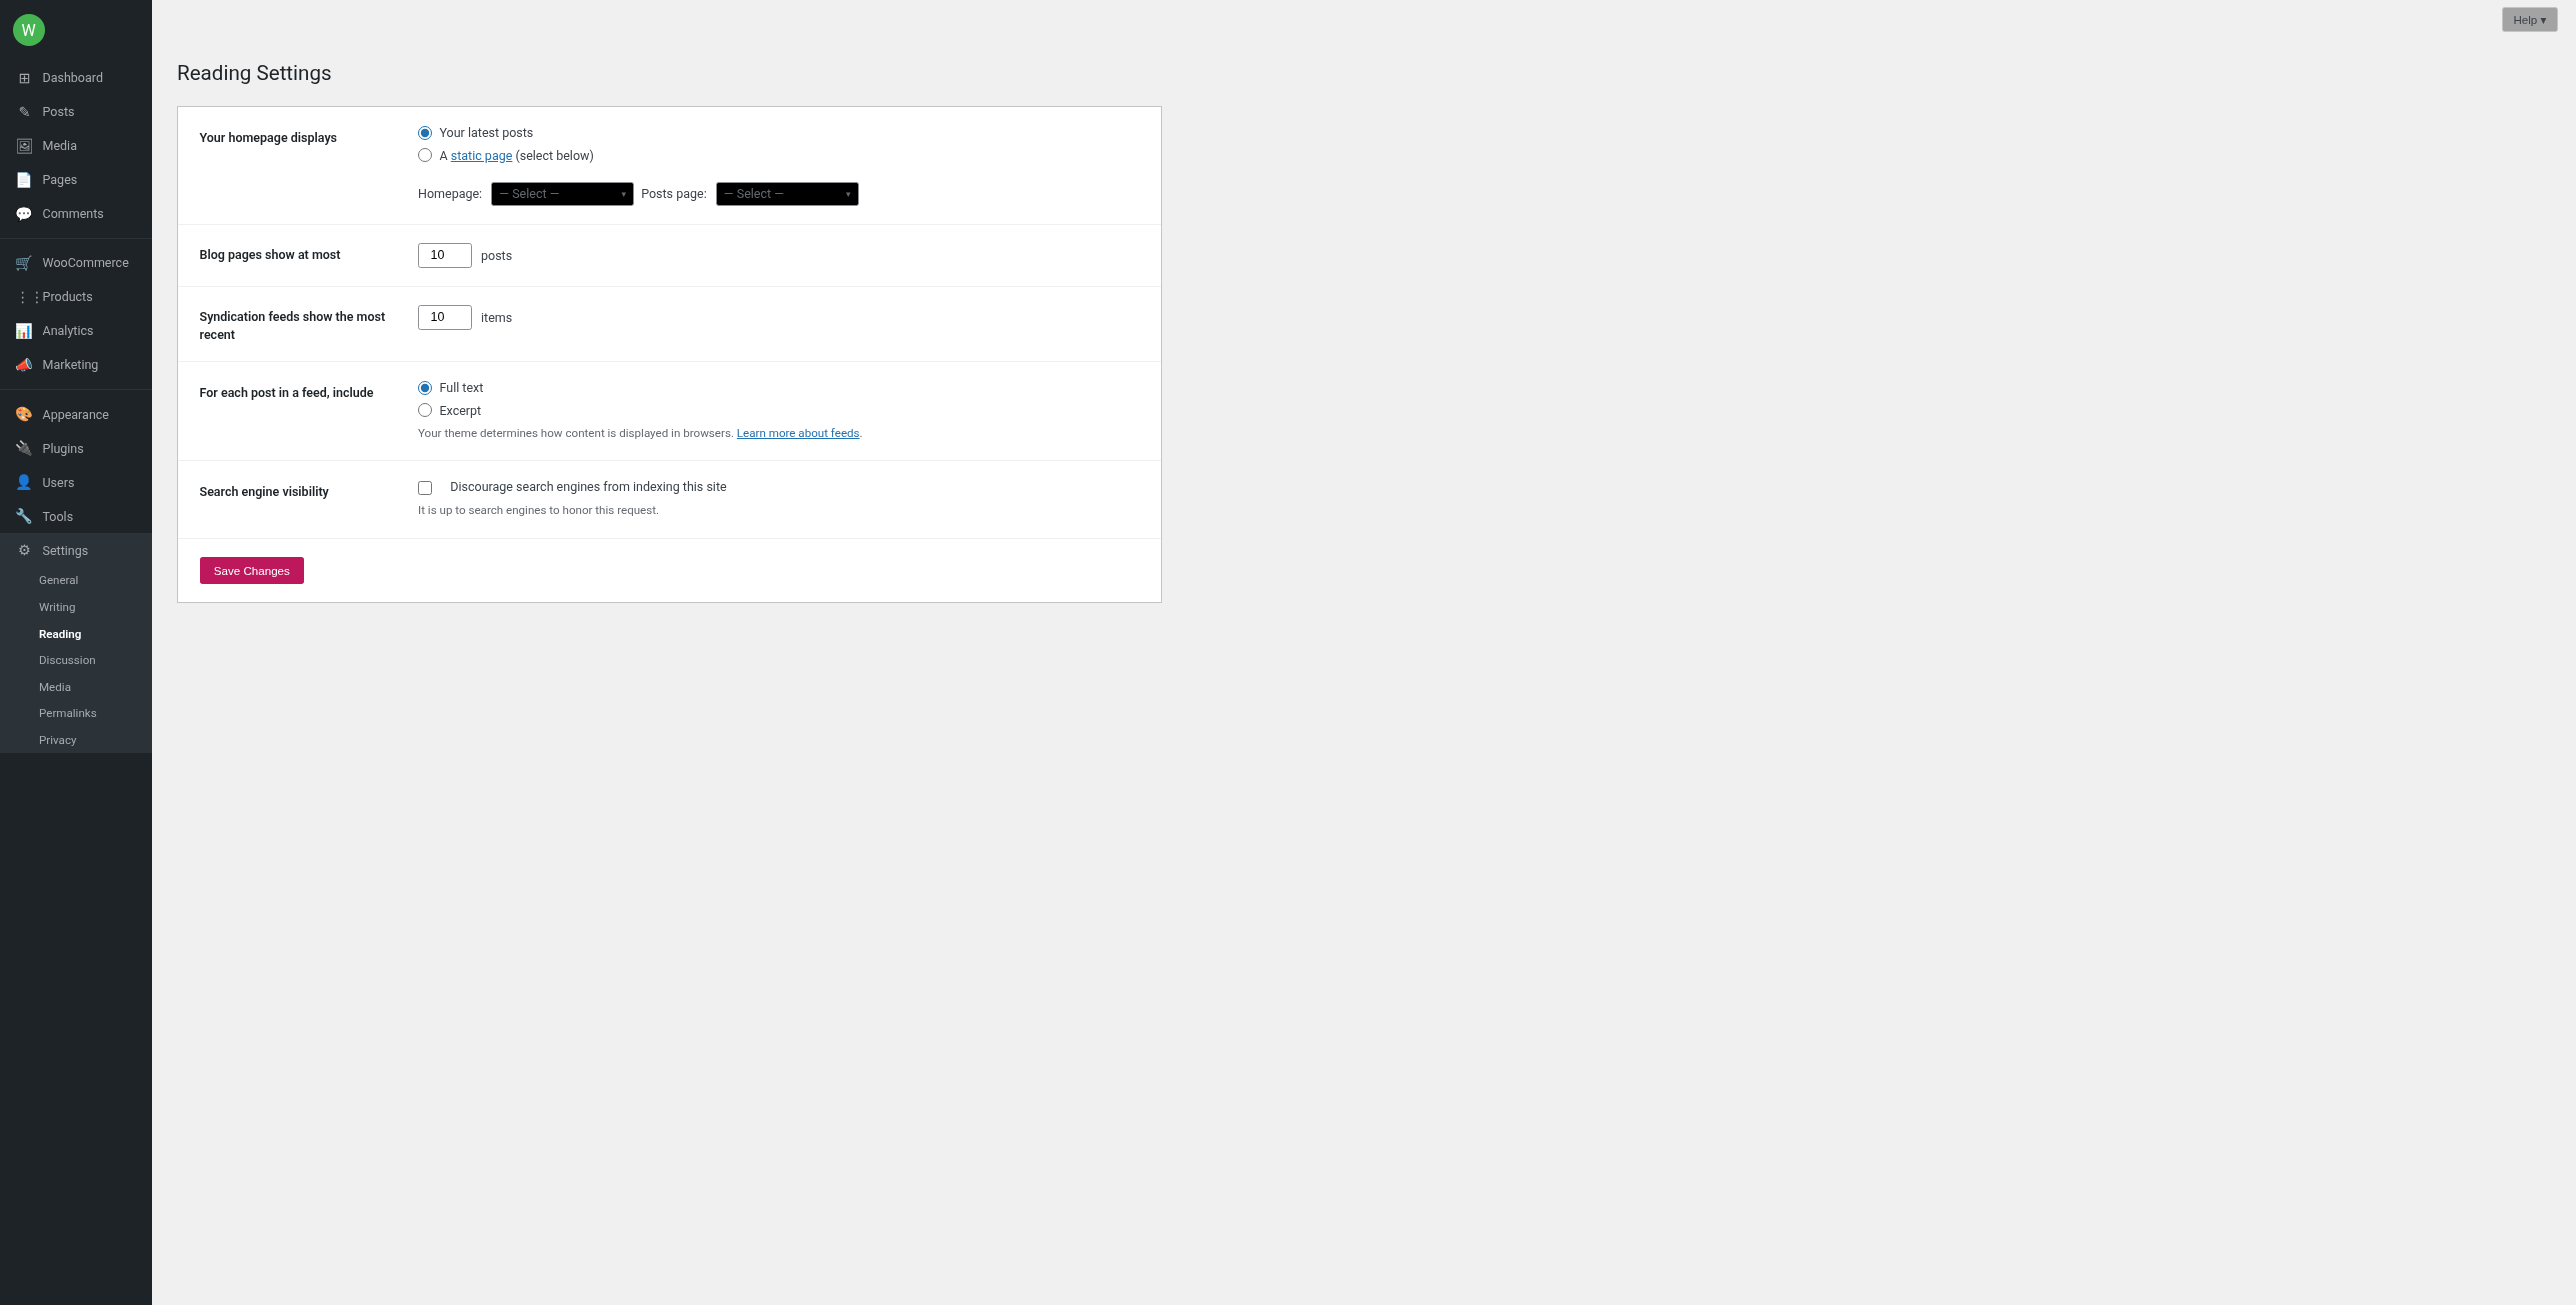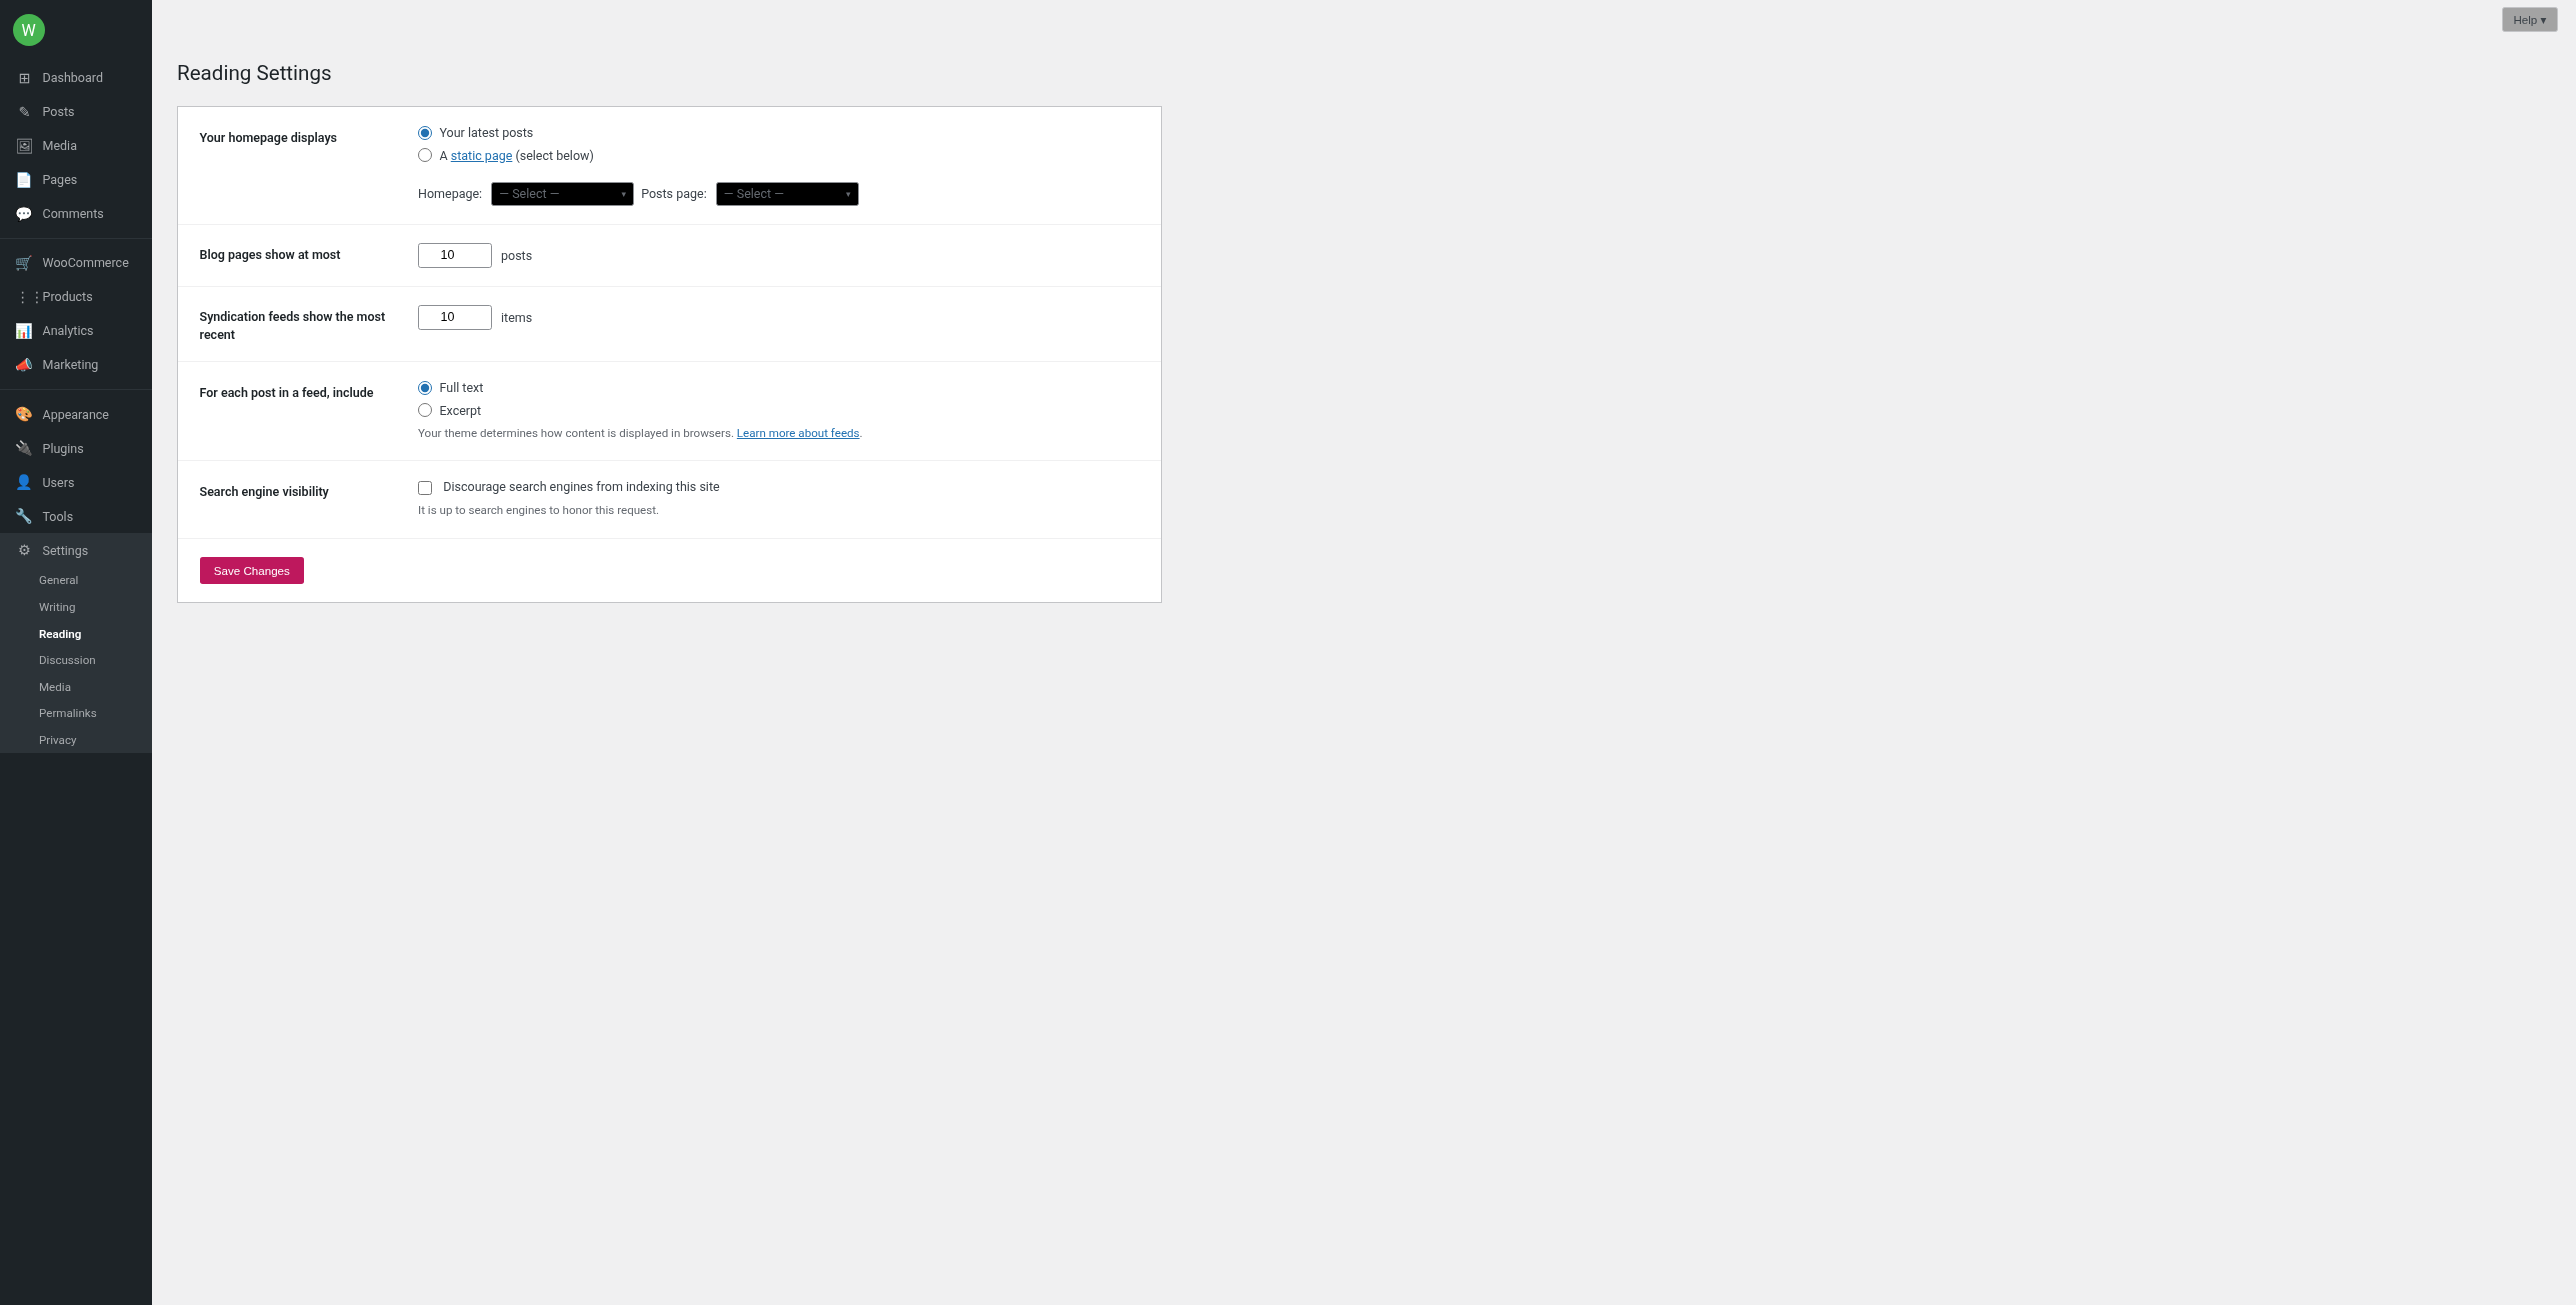--- a/index.html
+++ b/index.html
@@ -132,36 +132,36 @@
       font-size: 12.5px;
       color: #646970;
       justify-content: space-between;
       gap: 7.2px;
     }
     .select-arrow { font-size: 9px; color: #646970; }
 
     
     .number-row { display: flex; align-items: center; gap: 9px; }
     .number-input {
-      width: 74px;
+      width: 54px;
       border: 0.9px solid #8c8f94;
       border-radius: 2.7px;
       padding: 4.5px 7.2px;
       font-size: 12.5px;
       text-align: center;
     }
     .number-label { font-size: 12.5px; color: #3c434a; }
 
     
     a { color: #2271b1; text-decoration: underline; }
 
     .help-text { font-size: 11.6px; color: #646970; margin-top: 7.2px; line-height: 1.5; }
 
     
-    .checkbox-option { display: flex; align-items: flex-start; gap: 11px; font-size: 12.5px; }
+    .checkbox-option { display: flex; align-items: flex-start; gap: 18px; font-size: 12.5px; }
     .checkbox-option input[type="checkbox"] { width: 14.3px; height: 14.3px; margin-top: 1.8px; }
 
     
     .save-btn-row { padding: 18px 21.5px; }
     .save-button {
       background: #be185d;
       color: #fff;
       border: none;
       border-radius: 2.7px;
       padding: 7.2px 14.3px;

